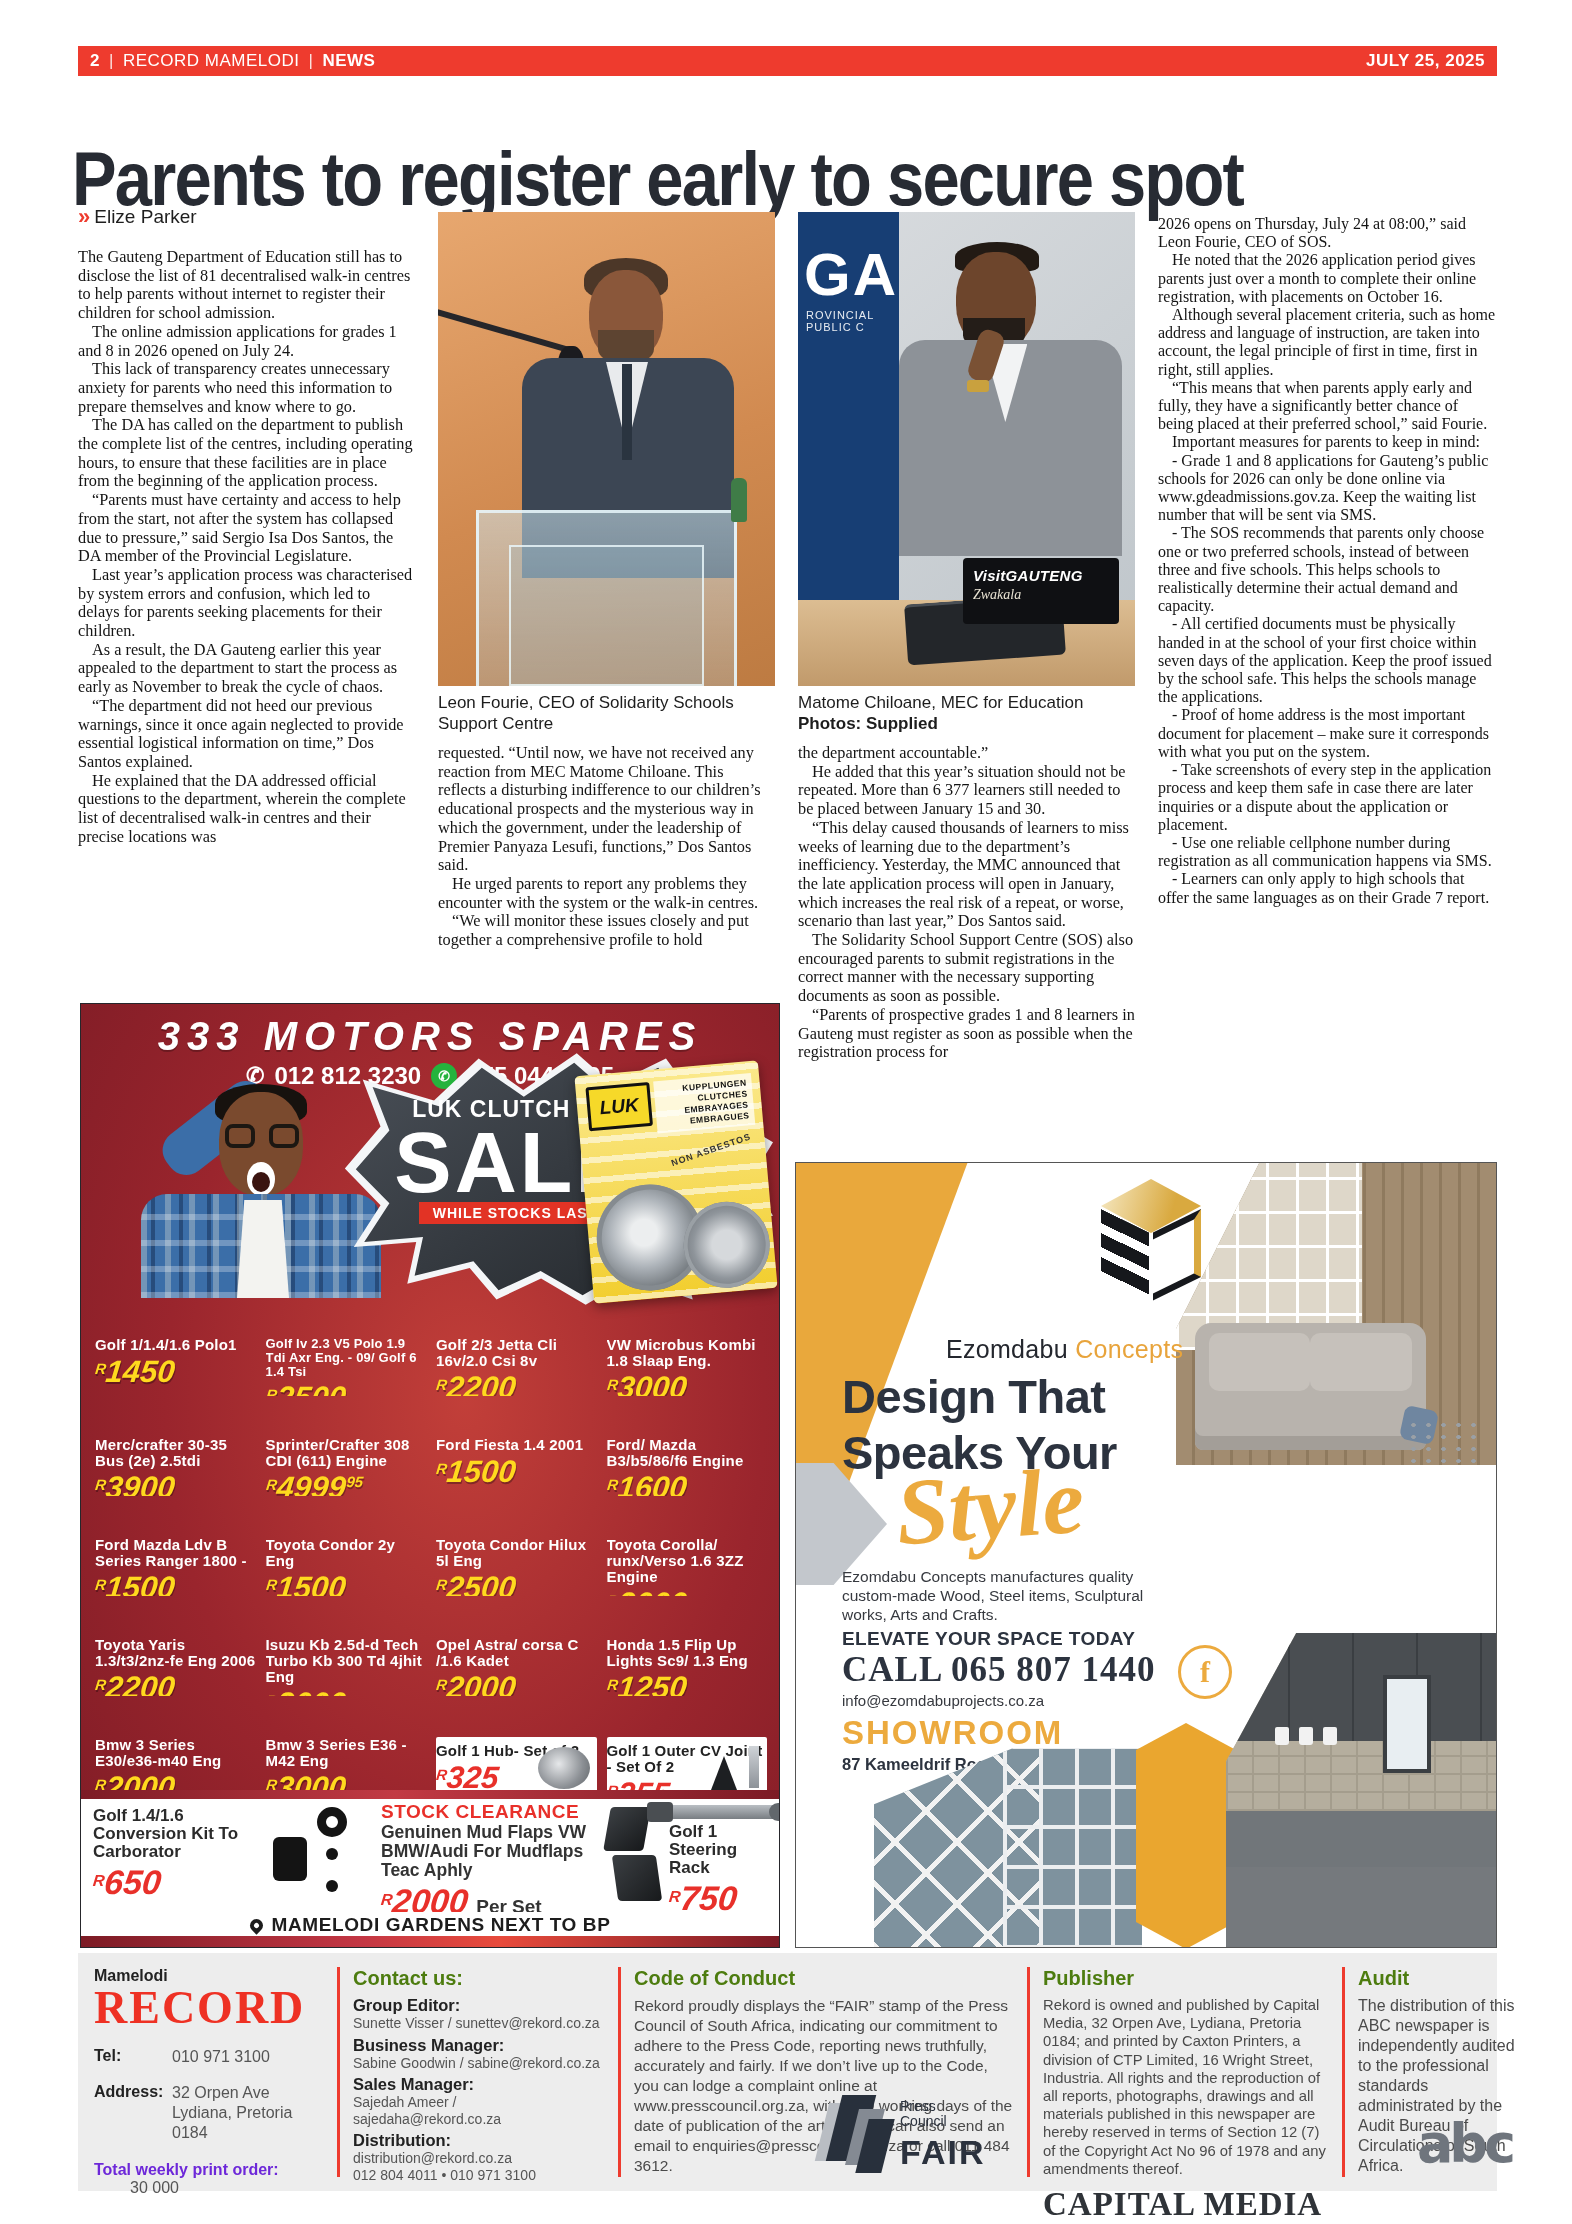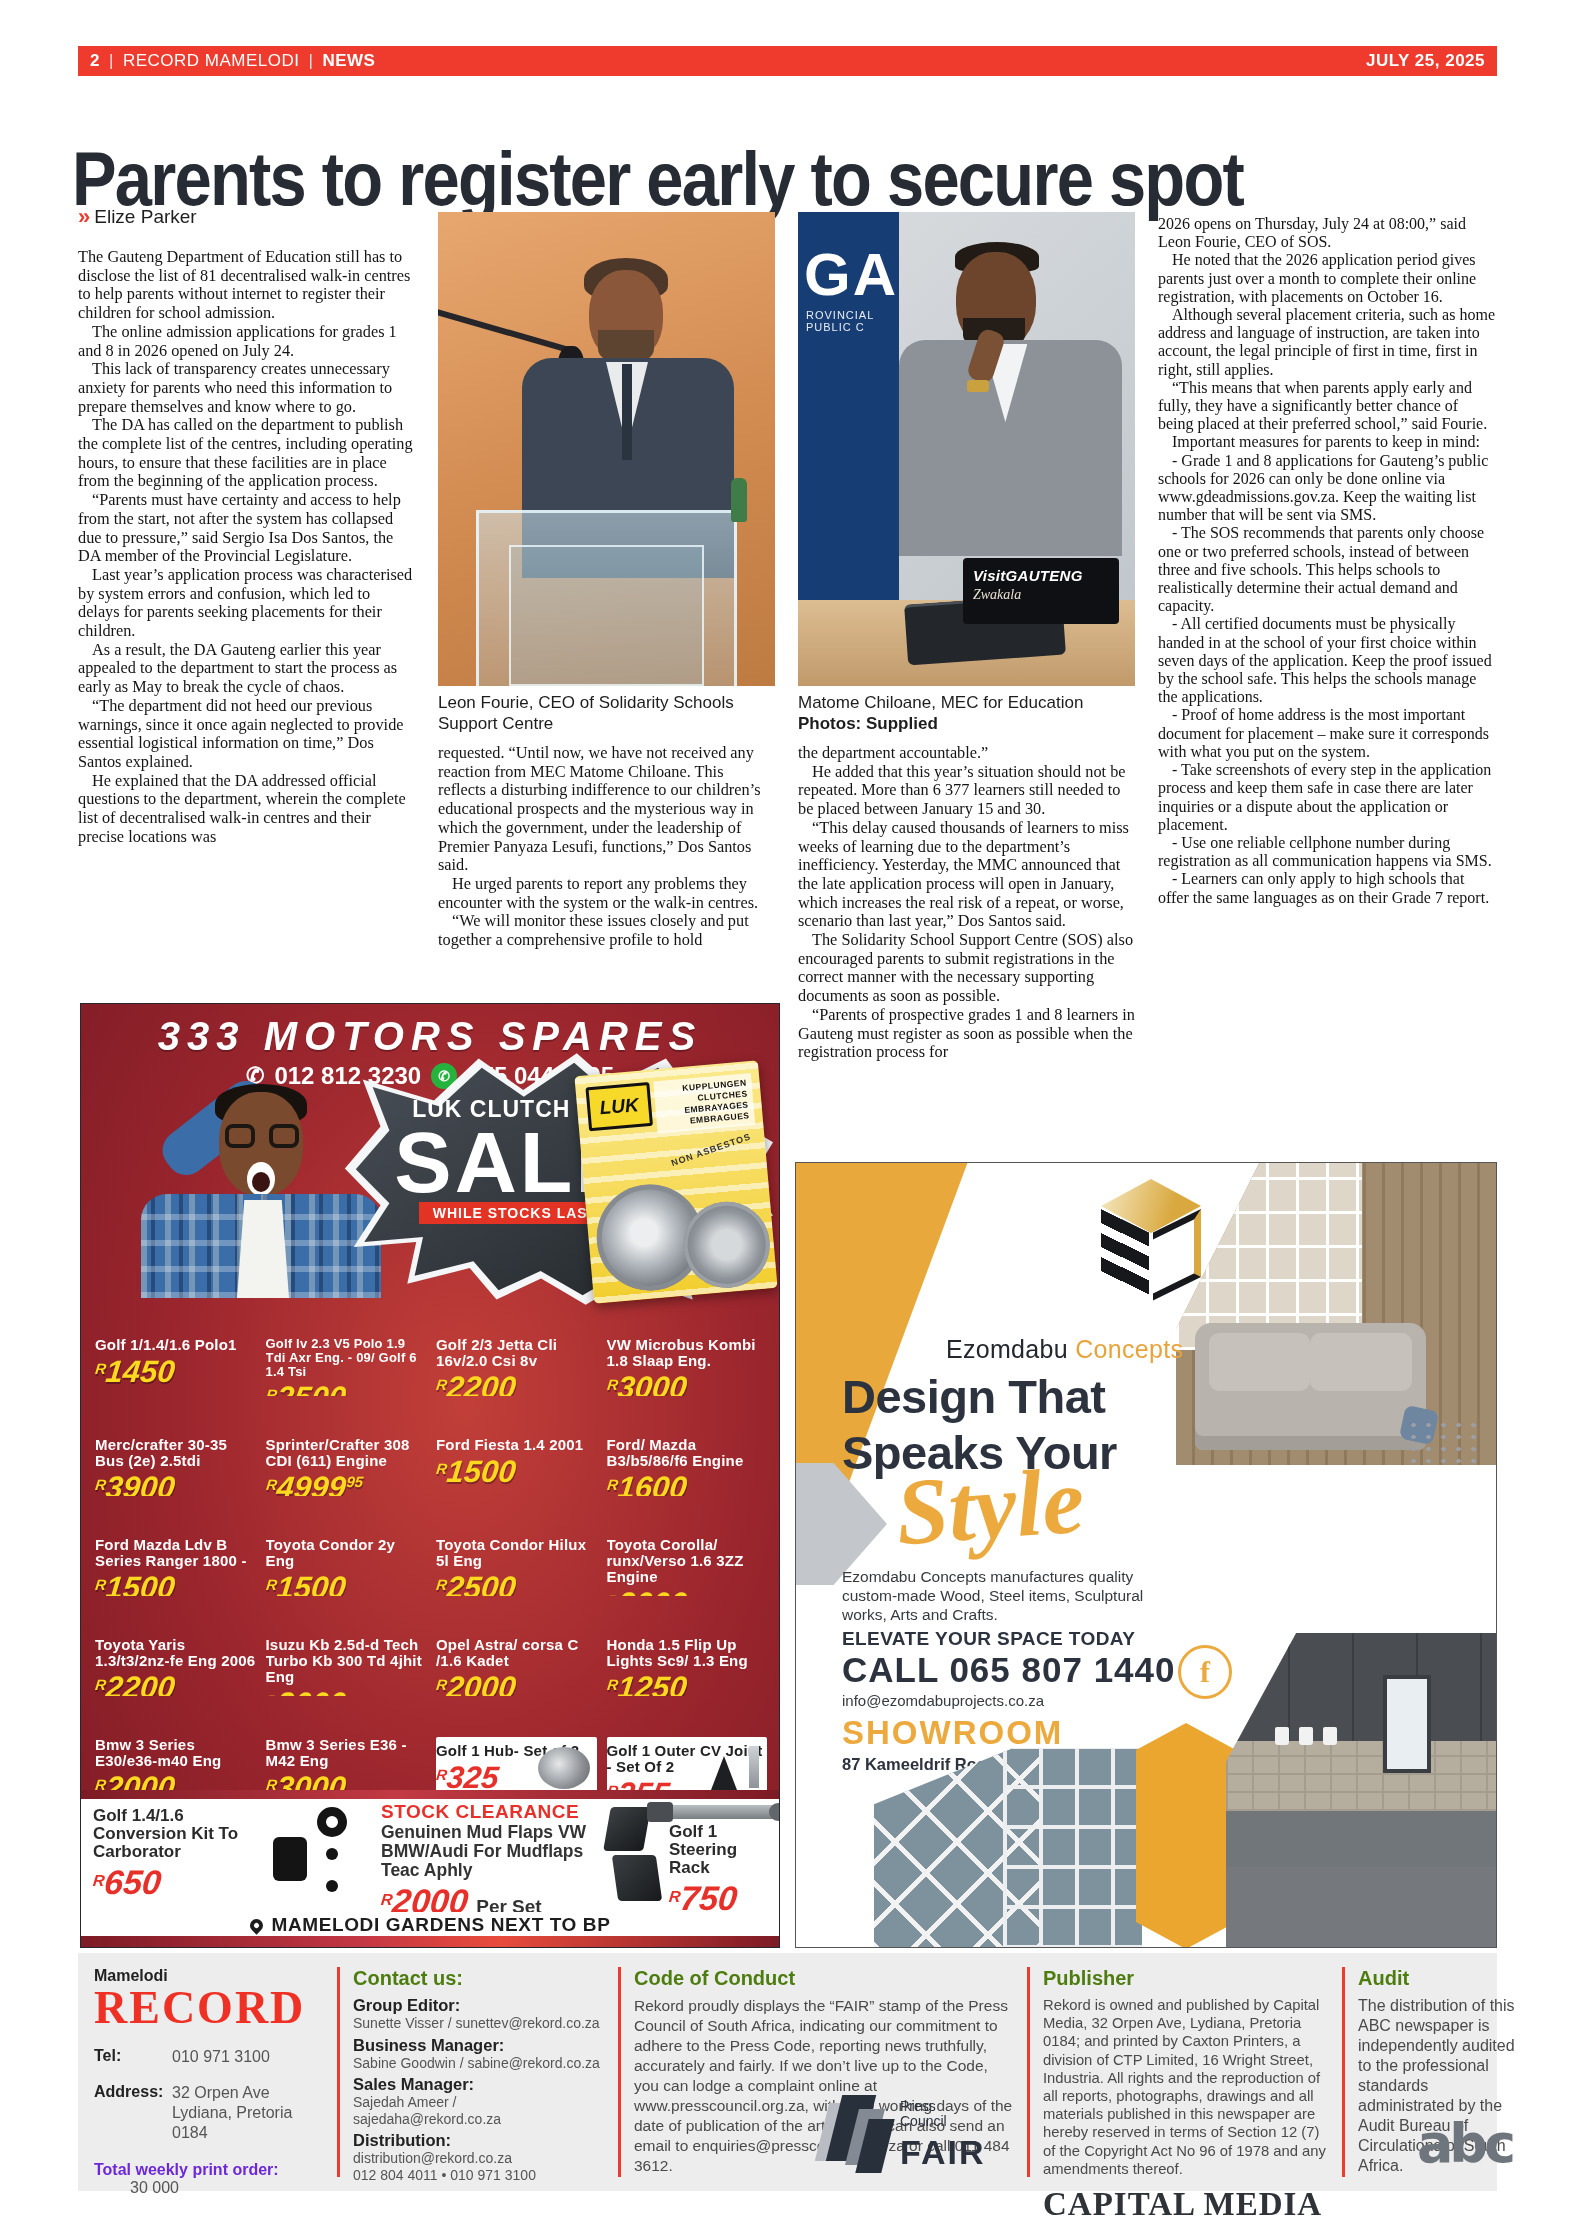--- a/index.html
+++ b/index.html
@@ -199,21 +199,21 @@
   .ec-right{position:absolute;right:10px;top:30px;width:48px;height:68px;transform:skewY(-26deg);transform-origin:top right;
       background:#fff;border:7px solid #16181c;border-left:none;box-sizing:border-box;border-right-color:#d9a93f;}
   .ez-brandrow{position:absolute;left:150px;top:172px;width:410px;font-size:25px;letter-spacing:.3px;}
   .ez-brand{color:#24272e;}
   .ez-brand-sfx{color:#e8a43c;}
   .ez-h1{position:absolute;left:46px;top:206px;font-size:47px;font-weight:700;color:#2c333f;line-height:56px;letter-spacing:-.5px;}
   .ez-script{position:absolute;left:100px;top:296px;font-family:"Liberation Serif",serif;font-style:italic;font-weight:700;
       font-size:94px;color:#ecaa3e;transform:rotate(-4deg);line-height:1;}
   .ez-body{position:absolute;left:46px;top:404px;width:306px;font-size:15.5px;line-height:19px;color:#36393f;}
   .ez-kicker{position:absolute;left:46px;top:465px;font-size:19px;font-weight:700;letter-spacing:.4px;}
-  .ez-call{position:absolute;left:46px;top:487px;font-size:35px;font-weight:700;letter-spacing:1px;}
+  .ez-call{position:absolute;left:46px;top:487px;font-size:35px;font-weight:700;letter-spacing:1px;font-family:Liberation Serif, serif;}
   .ez-email{position:absolute;left:46px;top:529px;font-size:15px;color:#36393f;}
   .ez-fb{position:absolute;left:382px;top:482px;width:54px;height:54px;border:3px solid #ecaa3e;border-radius:50%;
       display:flex;align-items:center;justify-content:center;color:#ecaa3e;font-size:30px;font-weight:700;
       font-family:"Liberation Serif",serif;box-sizing:border-box;}
   .ez-showroom{position:absolute;left:46px;top:551px;font-size:33px;font-weight:700;color:#ecaa3e;letter-spacing:2px;}
   .ez-address{position:absolute;left:46px;top:592px;font-size:16.5px;font-weight:700;}
   .ez-shelf{position:absolute;left:78px;top:585px;width:268px;height:201px;background:#7e929e;
       clip-path:polygon(0 28%,52% 0,100% 0,100% 100%,0 100%);}
   .ez-shelf-diag{position:absolute;left:0;top:0;width:62%;height:100%;
       background:repeating-linear-gradient(45deg,#f2f2f2 0 5px,transparent 5px 44px),
@@ -293,21 +293,21 @@
     <span>Elize Parker</span>
   </div>
 
   <div class="acol c1">
       <p>The Gauteng Department of Education still has to disclose the list of 81 decentralised walk-in centres to help parents without internet to register their children for school admission.</p>
       <p>The online admission applications for grades 1 and 8 in 2026 opened on July 24.</p>
       <p>This lack of transparency creates unnecessary anxiety for parents who need this information to prepare themselves and know where to go.</p>
       <p>The DA has called on the department to publish the complete list of the centres, including operating hours, to ensure that these facilities are in place from the beginning of the application process.</p>
       <p>“Parents must have certainty and access to help from the start, not after the system has collapsed due to pressure,” said Sergio Isa Dos Santos, the DA member of the Provincial Legislature.</p>
       <p>Last year’s application process was characterised by system errors and confusion, which led to delays for parents seeking placements for their children.</p>
-      <p>As a result, the DA Gauteng earlier this year appealed to the department to start the process as early as May to break the cycle of chaos.</p>
+      <p>As a result, the DA Gauteng earlier this year appealed to the department to start the process as early as November to break the cycle of chaos.</p>
       <p>“The department did not heed our previous warnings, since it once again neglected to provide essential logistical information on time,” Dos Santos explained.</p>
       <p>He explained that the DA addressed official questions to the department, wherein the complete list of decentralised walk-in centres and their precise locations was</p>
     </div>
   <div class="acol c2">
       <p>requested. “Until now, we have not received any reaction from MEC Matome Chiloane. This reflects a disturbing indifference to our children’s educational prospects and the mysterious way in which the government, under the leadership of Premier Panyaza Lesufi, functions,” Dos Santos said.</p>
       <p>He urged parents to report any problems they encounter with the system or the walk-in centres.</p>
       <p>“We will monitor these issues closely and put together a comprehensive profile to hold</p>
     </div>
   <div class="acol c3">
       <p>the department accountable.”</p>

